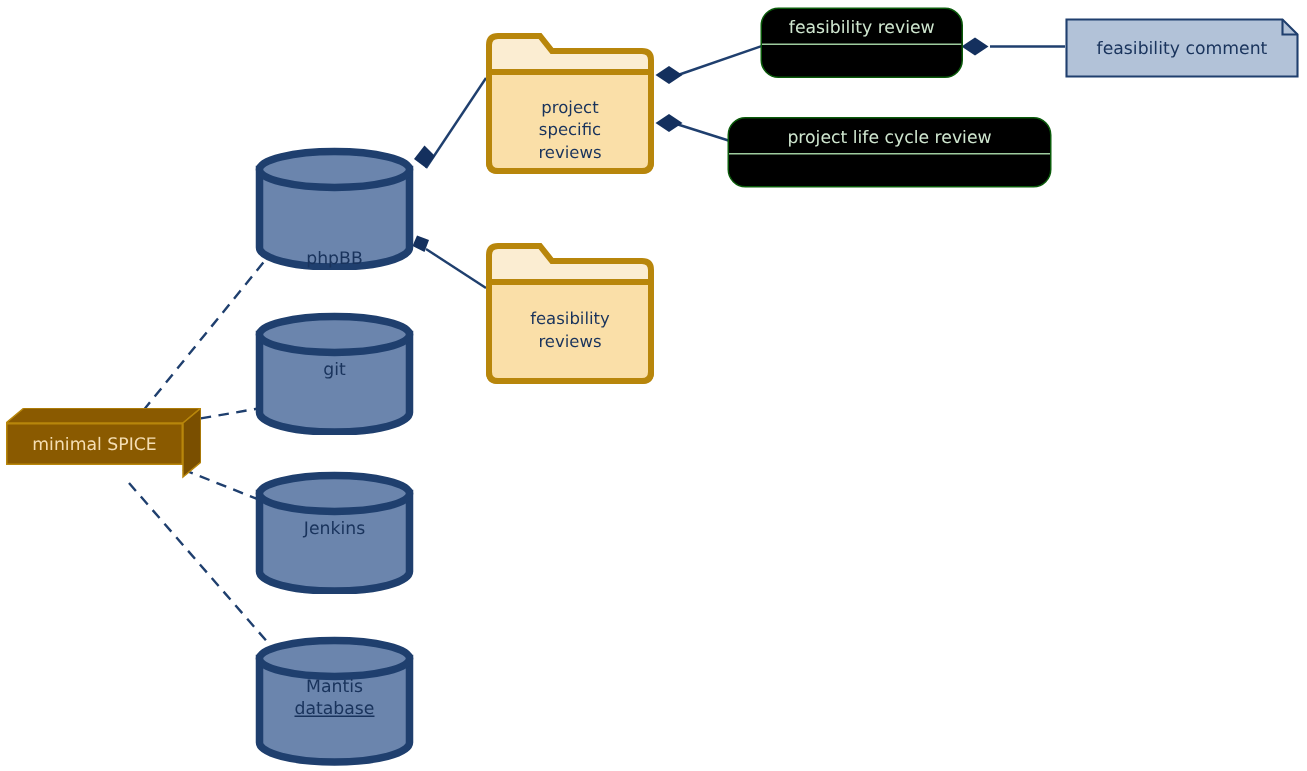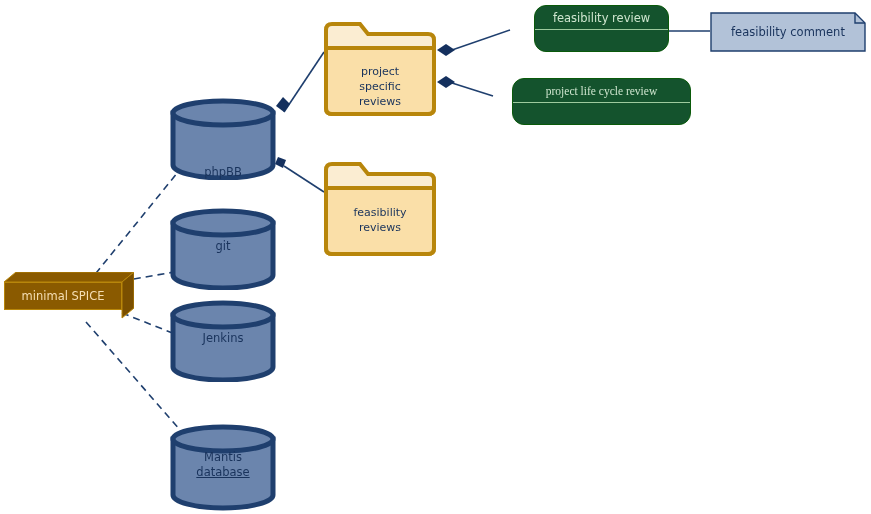--- a/index.html
+++ b/index.html
@@ -83,26 +83,25 @@
     text-align: center;
     color: #19335c;
     font-size: 11px;
     line-height: 15px;
     pointer-events: none;
   }
 
   
   .greenbox {
     position: absolute;
-    background: #14532d;
+    background: #000000;
     border: 1px solid #0a5a0a;
     border-radius: 12px;
     box-sizing: border-box;
     overflow: hidden;
-    margin-left: 27px;
   }
   .greenbox .gb-title {
     position: absolute;
     left: 0;
     top: 0;
     width: 100%;
     height: 24px;
     line-height: 24px;
     text-align: center;
     color: #cfe6cf;
@@ -176,21 +175,21 @@
   </div>
 
   <div class="cyl" style="left:168px; top:208px; width:110px; height:82px;">
     <svg class="cyl-svg" width="110" height="82">
       <path d="M 5 15 L 5 67 A 50 13 0 0 0 105 67 L 105 15 Z" fill="#6b85ad" stroke="#1f3f6e" stroke-width="5"></path>
       <ellipse cx="55" cy="15" rx="50" ry="12" fill="#6b85ad" stroke="#1f3f6e" stroke-width="5"></ellipse>
     </svg>
     <div class="cyl-label" style="top:31px;">git</div>
   </div>
 
-  <div class="cyl" style="left:168px; top:300px; width:110px; height:82px;">
+  <div class="cyl" style="left:168px; top:314px; width:110px; height:82px;">
     <svg class="cyl-svg" width="110" height="82">
       <path d="M 5 15 L 5 67 A 50 13 0 0 0 105 67 L 105 15 Z" fill="#6b85ad" stroke="#1f3f6e" stroke-width="5"></path>
       <ellipse cx="55" cy="15" rx="50" ry="12" fill="#6b85ad" stroke="#1f3f6e" stroke-width="5"></ellipse>
     </svg>
     <div class="cyl-label" style="top:31px;">Jenkins</div>
   </div>
 
   <div class="cyl" style="left:168px; top:424px; width:110px; height:88px;">
     <svg class="cyl-svg" width="110" height="88">
       <path d="M 5 15 L 5 71 A 50 13 0 0 0 105 71 L 105 15 Z" fill="#6b85ad" stroke="#1f3f6e" stroke-width="5"></path>
@@ -216,21 +215,21 @@
       <path d="M 4 28 L 112 28 L 112 88 Q 112 94 106 94 L 10 94 Q 4 94 4 88 Z" fill="#fadfa8" stroke="#b8860b" stroke-width="4"></path>
     </svg>
     <div class="folder-label" style="top:45px;">feasibility</div>
     <div class="folder-label" style="top:60px;">reviews</div>
   </div>
 
   <div class="greenbox" style="left:507px; top:5px; width:135px; height:47px;">
     <div class="gb-title">feasibility review</div>
   </div>
 
-  <div class="greenbox" style="left:485px; top:78px; width:179px; height:47px;font-family:Liberation Serif, serif;">
+  <div class="greenbox" style="left:485px; top:78px; width:216px; height:47px;">
     <div class="gb-title">project life cycle review</div>
   </div>
 
   <div class="note" style="left:710px; top:12px; width:156px; height:56px;">
     <svg class="note-svg" width="156" height="40">
       <path d="M 1 1 L 145 1 L 155 11 L 155 39 L 1 39 Z" fill="#b2c2d8" stroke="#1f3f6e" stroke-width="1.4"></path>
       <path d="M 145 1 L 145 11 L 155 11" fill="none" stroke="#1f3f6e" stroke-width="1.4"></path>
     </svg>
     <div class="note-label" style="top:13px;">feasibility comment</div>
   </div>

